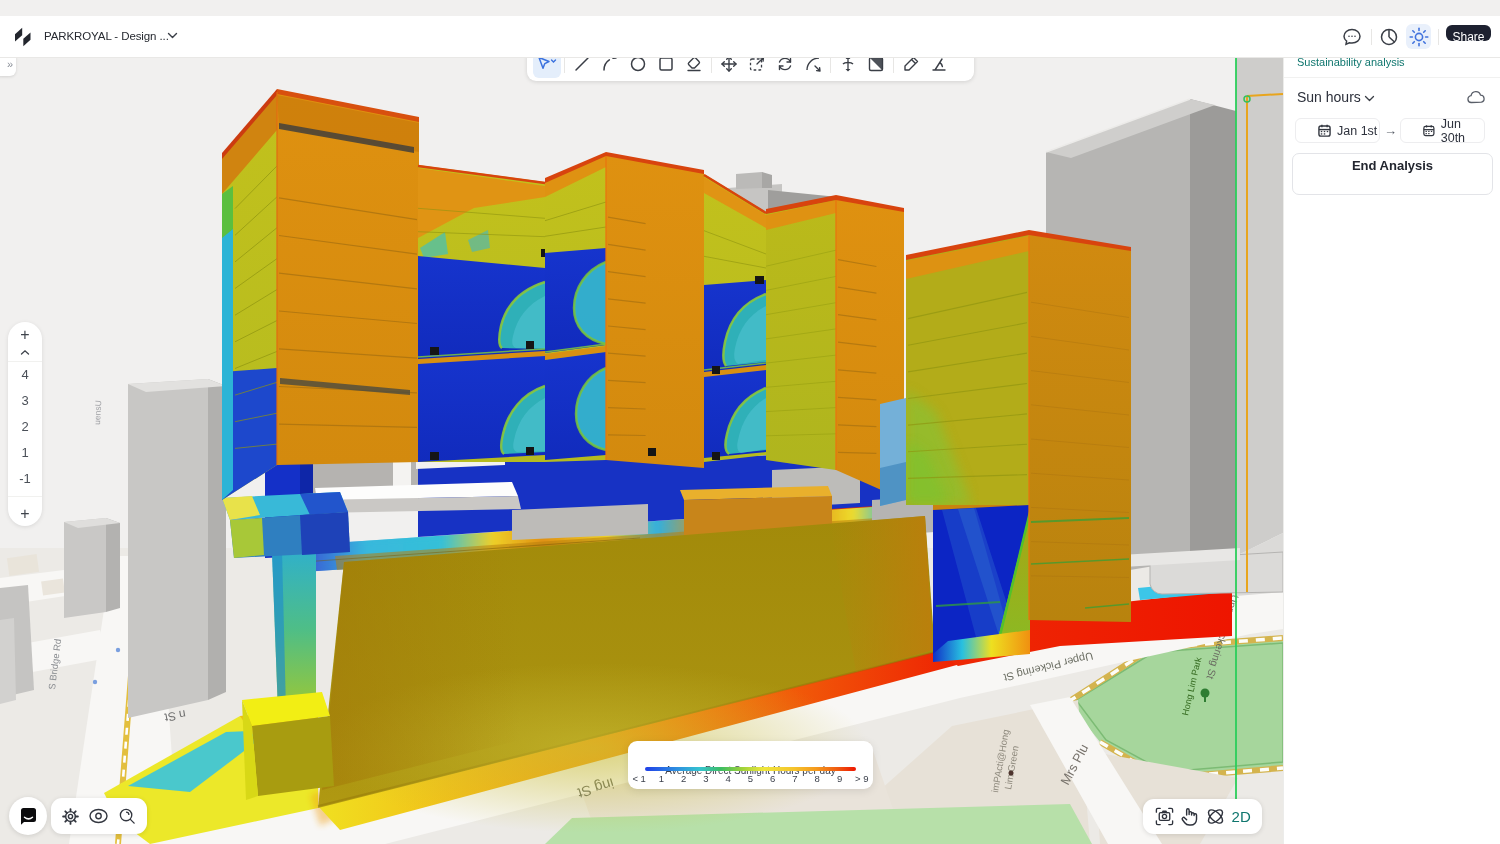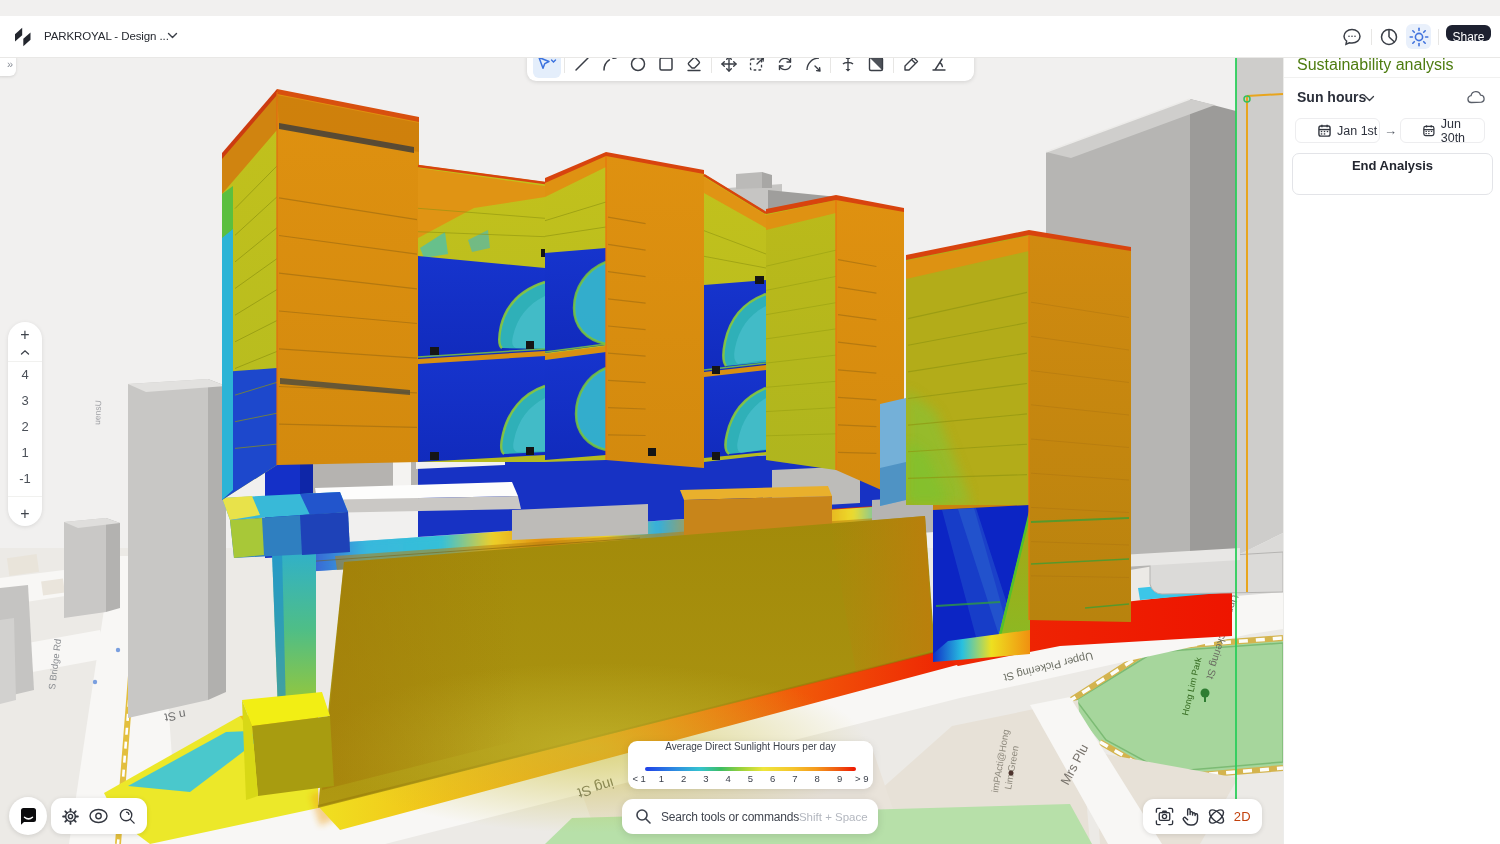--- a/index.html
+++ b/index.html
@@ -13,49 +13,49 @@
 #share { position:absolute; right:9px; top:9px; width:45px; height:16px; background:#1d2130; color:#fff; font-size:12px; border-radius:6px; text-align:center; line-height:25px; }
 .vdiv { position:absolute; top:13px; width:1px; height:16px; background:#e7e6e4; }
 #sunbg { position:absolute; left:1406px; top:8px; width:25px; height:25px; background:#e9f0fb; border-radius:6px; }
 
 #toolbar { position:absolute; left:527px; top:47px; width:447px; height:34px; background:#fff; border-radius:9px; box-shadow:0 1px 4px rgba(0,0,0,.13); z-index:15; display:flex; align-items:center; padding:0 6px; }
 .t-ic { width:28px; height:28px; display:flex; align-items:center; justify-content:center; flex:0 0 auto; }
 .t-sep { width:1px; height:18px; background:#e7e6e4; margin:0 3px; flex:0 0 auto; }
 #selbtn { background:#e4eefb; border-radius:6px; }
 
 #panel { position:absolute; left:1283px; top:42px; width:217px; height:802px; background:#fff; border-left:1px solid #ececea; z-index:10; }
-#p-h { position:absolute; left:13px; top:14px; font-size:16px; color:#4d7c0f; }
+#p-h { position:absolute; left:13px; top:14px; font-size:11px; color:#0f766e; }
 #p-div { position:absolute; left:0; top:35px; width:217px; height:1px; background:#f1f1f0; }
-#p-sun { position:absolute; left:13px; top:47px; font-size:14px; color:#2b2f3a; font-weight:700; }
+#p-sun { position:absolute; left:13px; top:47px; font-size:14px; color:#2b2f3a; font-weight:400; }
 #p-cloud { position:absolute; right:14px; top:48px; }
 .datebox { position:absolute; top:76px; width:85px; height:25px; border:1px solid #ededef; border-radius:6px; display:flex; align-items:center; padding-left:22px; gap:6px; font-size:12.5px; color:#2e323d; }
 #d1 { left:11px; }
 #d2 { left:116px;align-items:center; }
 #d-arrow { position:absolute; left:100px; top:81px; color:#555a64; font-size:13px; }
 #endbtn { position:absolute; left:8px; top:111px; width:201px; height:42px; border:1px solid #e3e4e8; border-radius:7px; font-size:13px; font-weight:700; color:#23262f; text-align:center; line-height:24px; background:#fff; }
 
 #levels { position:absolute; left:8px; top:322px; width:34px; height:204px; background:#fff; border-radius:17px; box-shadow:0 1px 4px rgba(0,0,0,.10); z-index:10; font-size:13px; color:#4b5058; text-align:center; }
 #levels div { height:26px; line-height:26px; }
 #expand { position:absolute; left:-6px; top:52px; width:22px; height:24px; background:#fff; border-radius:6px; box-shadow:0 1px 3px rgba(0,0,0,.12); z-index:10; color:#8a8f98; font-size:11px; text-align:right; line-height:24px; padding-right:3px; }
 
 #legend { position:absolute; left:628px; top:741px; width:245px; height:48px; background:#fff; border-radius:9px; box-shadow:0 2px 8px rgba(0,0,0,.10); z-index:12; }
-#legend .lt { text-align:center; font-size:10px; color:#3c414c; padding-top:0; }
+#legend .lt { text-align:center; font-size:10px; color:#3c414c; padding-top:24px; }
 #lbar { position:absolute; left:17px; top:26px; width:211px; height:3.5px; border-radius:2px; background:linear-gradient(90deg,#2040e8 0%,#2e8fe0 15%,#35c3cf 26%,#3dbd62 36%,#9ed23a 46%,#eee63c 56%,#f5c52c 70%,#f59a1d 81%,#ef5510 92%,#ee1500 100%); }
 #llabels { position:absolute; left:0; top:32px; width:245px; display:flex; font-size:9.5px; color:#3c414c; }
 #llabels span { flex:1; text-align:center; }
 
 #searchbar { position:absolute; left:622px; top:799px; width:256px; height:35px; background:#fff; border-radius:11px; box-shadow:0 2px 8px rgba(0,0,0,.12); z-index:12; display:flex; align-items:center; } #searchbar svg { flex:0 0 auto; }
 #searchbar .ph { font-size:12px; color:#40454f; margin-left:9px; white-space:nowrap; letter-spacing:-0.2px; }
 #searchbar .ks { font-size:11.5px; color:#b3b7bf; margin-left:auto; margin-right:11px; white-space:nowrap; }
 
 #blhelp { position:absolute; left:9px; top:797px; width:38px; height:38px; background:#fff; border-radius:50%; box-shadow:0 1px 5px rgba(0,0,0,.13); z-index:12; display:flex; align-items:center; justify-content:center; }
 #blpill { position:absolute; left:51px; top:798px; width:96px; height:36px; background:#fff; border-radius:11px; box-shadow:0 1px 5px rgba(0,0,0,.12); z-index:12; display:flex; align-items:center; justify-content:space-around; padding:0 6px; }
 
 #brpill { position:absolute; left:1143px; top:799px; width:119px; height:35px; background:#fff; border-radius:11px; box-shadow:0 1px 5px rgba(0,0,0,.12); z-index:12; display:flex; align-items:center; justify-content:space-around; padding:0 8px; }
-#brpill .td { font-size:13px; color:#c2410c; font-weight:400; letter-spacing:.3px; }
+#brpill .td { font-size:15px; color:#0f766e; font-weight:400; letter-spacing:.3px; }
 </style>
 </head>
 <body>
 <div id="app">
 <svg id="scene" width="1500" height="844" viewBox="0 0 1500 844">
 
 <defs>
 <linearGradient id="gOr" x1="0" y1="0" x2="0" y2="1">
  <stop offset="0" stop-color="#df9110"></stop>
           <stop offset="1" stop-color="#d38a0e"></stop>
@@ -627,28 +627,20 @@
         <span>4</span>
         <span>5</span>
         <span>6</span>
         <span>7</span>
         <span>8</span>
         <span>9</span>
         <span>&gt; 9</span>
       </div>
 </div>
 
-<div id="searchbar">
-  <svg style="margin-left:13px" width="17" height="17" viewBox="0 0 17 17">
-        <circle cx="7" cy="7" r="5" fill="none" stroke="#3c414c" stroke-width="1.6"></circle>
-        <line x1="11" y1="11" x2="15" y2="15" stroke="#3c414c" stroke-width="1.6" stroke-linecap="round"></line>
-      </svg>
-  <span class="ph">Search tools or commands</span>
-  <span class="ks">Shift + Space</span>
-</div>
 
 <div id="blhelp">
   <svg width="21" height="21" viewBox="0 0 21 21">
         <path d="M3,4.5 a2.5,2.5 0 0 1 2.5,-2.5 h10 a2.5,2.5 0 0 1 2.5,2.5 v9 a2.5,2.5 0 0 1 -2.5,2.5 h-9.5 l-3,2.7 Z" fill="#0b0b0d"></path>
         <path d="M6.5,11.2 c2.5,2.1 5.5,2.1 8,0" stroke="#fff" stroke-width="1.5" fill="none" stroke-linecap="round"></path>
       </svg>
 </div>
 <div id="blpill">
   <svg width="19" height="19" viewBox="0 0 20 20">
         <g stroke="#32363f" stroke-width="1.9" stroke-linecap="round">

